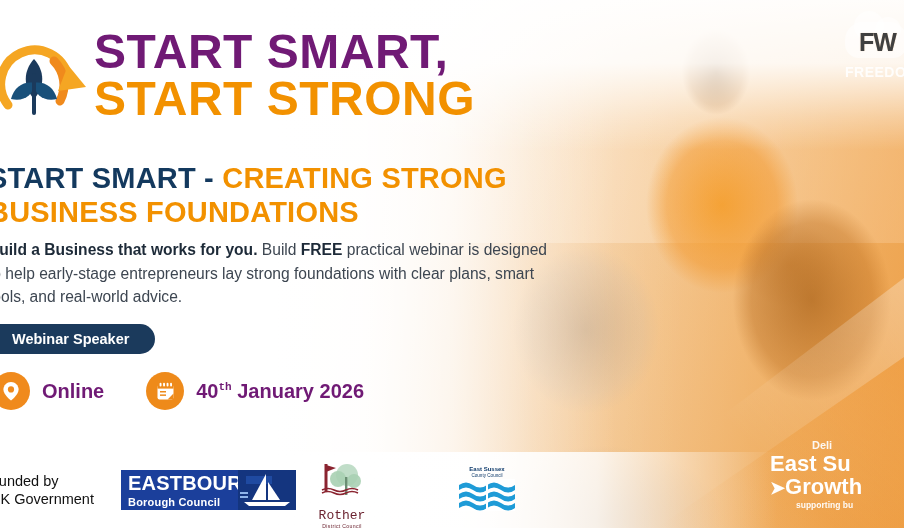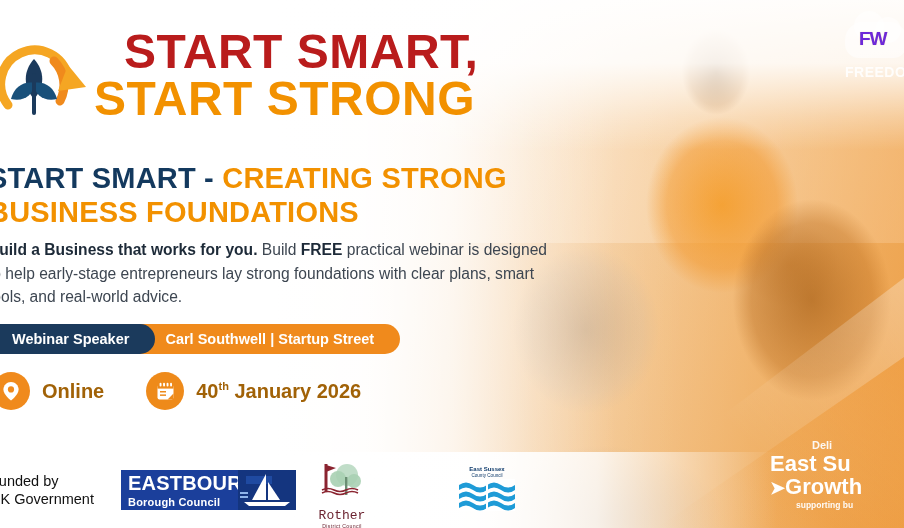--- a/index.html
+++ b/index.html
@@ -79,38 +79,38 @@
   }
   .fw-cloud:before{
     content:"";position:absolute;left:9px;top:-11px;width:30px;height:30px;
     background:rgba(255,255,255,.55);border-radius:50%;
   }
   .fw-cloud:after{
     content:"";position:absolute;left:30px;top:-5px;width:26px;height:26px;
     background:rgba(255,255,255,.55);border-radius:50%;
   }
   .fw-letters{
-    position:absolute;left:14px;top:6px;font-size:19px;font-weight:bold;
-    color:#6d28d9;letter-spacing:-1px;z-index:3;
+    position:absolute;left:14px;top:6px;font-size:25px;font-weight:bold;
+    color:#404040;letter-spacing:-1px;z-index:3;
     text-shadow:0 0 1px rgba(200,120,30,.4);
   }
   .fw-word{
     position:absolute;left:0px;top:42px;font-size:14px;font-weight:bold;
     color:rgba(255,255,255,.88);letter-spacing:.5px;white-space:nowrap;
   }
 
   
   .brand-logo{position:absolute;left:-6px;top:25px;width:98px;height:100px;}
   .brand-logo svg{display:block;}
 
   
   .title-block{position:absolute;left:94px;top:28px;}
   .t-line1{
-    font-size:48px;font-weight:bold;color:#b91c1c;letter-spacing:.5px;
-    line-height:1.02;white-space:nowrap;margin-left:30px;
+    font-size:48px;font-weight:bold;color:#701a75;letter-spacing:.5px;
+    line-height:1.02;white-space:nowrap;
   }
   .t-line2{
     font-size:48px;font-weight:bold;color:#f29100;letter-spacing:.5px;
     line-height:1.02;white-space:nowrap;margin-top:-2px;
   }
 
   
   .headline{
     position:absolute;left:-12px;top:162px;width:620px;
     font-size:29px;font-weight:bold;line-height:1.16;letter-spacing:.2px;
@@ -143,23 +143,23 @@
   .detail-item{display:flex;align-items:center;margin-right:42px;}
   .det-icon{
     width:38px;height:38px;border-radius:50%;
     display:flex;align-items:center;justify-content:center;
     margin-right:12px;flex:none;
   }
   .ic-pin{background:#f08a1c;}
   .ic-cal{background:#ee8a1a;}
   .ic-clock{background:transparent;border:4px solid #f08a1c;box-sizing:border-box;}
   .det-text{
-    font-size:20px;font-weight:bold;color:#a16207;white-space:nowrap;
-  }
-  .det-text sup{font-size:11px;vertical-align:super;}
+    font-size:20px;font-weight:bold;color:#701a75;white-space:nowrap;
+  }
+  .det-text sup{font-size:11px;vertical-align:super;font-family:Liberation Mono, monospace;}
 
   
   .footer{
     position:absolute;left:0;bottom:0;width:904px;height:76px;
     background:linear-gradient(90deg,
       rgba(255,255,255,.99) 0%,
       rgba(255,255,255,.98) 52%,
       rgba(255,255,255,.80) 66%,
       rgba(255,255,255,.38) 76%,
       rgba(255,255,255,0) 86%);
@@ -235,21 +235,20 @@
   <div class="headline">
     <span class="hl-navy">START SMART - </span><span class="hl-orange">CREATING STRONG BUSINESS FOUNDATIONS</span>
   </div>
 
   <div class="body-copy">
     <b>Build a Business that works for you.</b><span>  Build </span><b>FREE</b><span> practical webinar is designed to help early-stage entrepreneurs lay strong foundations with clear plans, smart tools, and real-world advice.</span>
   </div>
 
   <div class="speaker-row">
     <div class="sp-label">Webinar Speaker</div>
-    <div class="sp-name">Carl Southwell | Startup Street</div>
   </div>
 
   <div class="detail-row">
 
     <div class="detail-item">
       <div class="det-icon ic-pin">
         <svg width="20" height="22" viewBox="0 0 20 22">
           <path d="M10 2 C5.8 2 2.4 5.4 2.4 9.6 C2.4 15 10 20.5 10 20.5 C10 20.5 17.6 15 17.6 9.6 C17.6 5.4 14.2 2 10 2 Z" fill="#ffffff"></path>
           <circle cx="10" cy="9.4" r="3.1" fill="#f08a1c"></circle>
         </svg>

